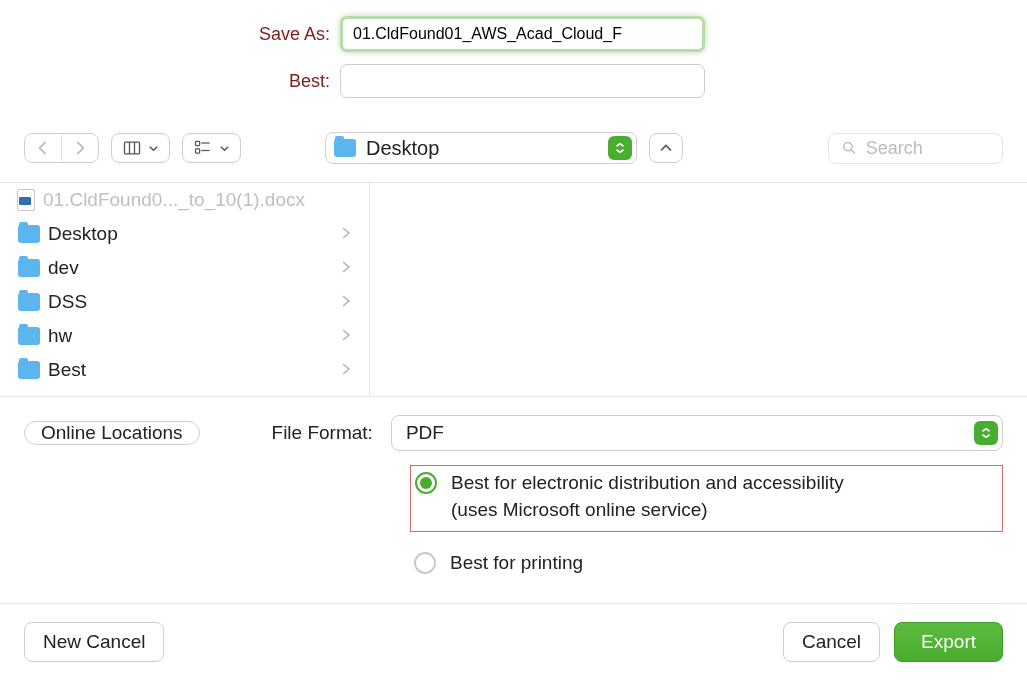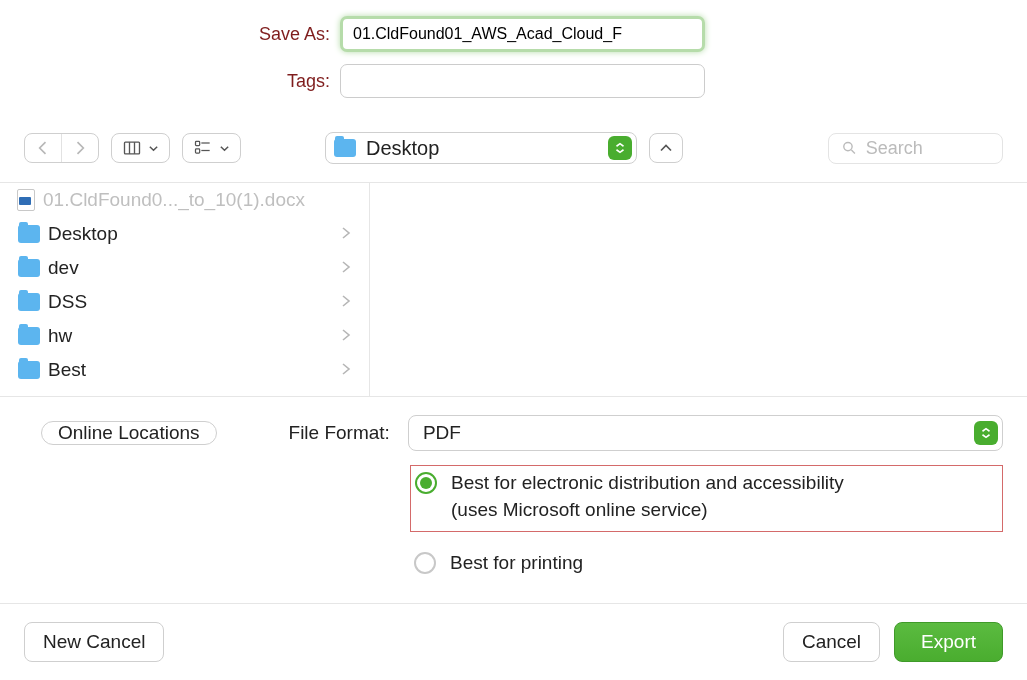--- a/index.html
+++ b/index.html
@@ -37,21 +37,21 @@
     .col { width: 370px; border-right: 1px solid #e6e6e6; overflow: hidden; }
     .row-item { display: flex; align-items: center; gap: 8px; padding: 6px 18px; font-size: 19px; }
     .row-item .chev { margin-left: auto; color: #b6b6b6; }
     .docx-icon { width: 18px; height: 22px; background: linear-gradient(#fff,#fff); border: 1px solid #c8c8c8; border-radius: 2px; position: relative; display: inline-block; }
     .docx-icon::after { content: ""; position: absolute; left: 1px; top: 7px; width: 12px; height: 8px; background: #2f6db5; border-radius: 1px; }
     .greyed { color: #bfbfbf; padding-left: 17px; }
 
     
     .format-area { padding: 18px 24px; border-top: 1px solid #e6e6e6; display: flex; flex-direction: column; gap: 14px; }
     .format-row { display: flex; align-items: center; gap: 18px; }
-    .online-loc-btn { border: 1px solid #cfcfcf; border-radius: 16px; padding: 0 16px; font-size: 19px; background: #fff; margin-left: 17px; }
+    .online-loc-btn { border: 1px solid #cfcfcf; border-radius: 16px; padding: 0 16px; font-size: 19px; background: #fff; }
     .fmt-label { font-size: 19px; margin-left: 54px; }
     .fmt-select { display: inline-flex; align-items: center; border: 1px solid #cfcfcf; border-radius: 8px; padding: 5px 4px 5px 14px; gap: 12px; font-size: 19px; flex: 1; background: #fff; justify-content: flex-end; }
     .fmt-select .green-updown { margin-left: auto; }
 
     .radio-group { margin-left: 386px; display: flex; flex-direction: column; gap: 14px; }
     .radio-row { display: flex; align-items: flex-start; gap: 14px; font-size: 19px; padding: 4px 8px 8px 4px; }
     .radio-row.highlighted { border: 1px solid #d46a6a; }
     .radio { width: 22px; height: 22px; border-radius: 50%; border: 2px solid #c8c8c8; margin-top: 2px; display: flex; align-items: center; justify-content: center; flex-shrink: 0; }
     .radio.selected { border-color: #49ad2f; }
     .radio.selected::after { content: ""; width: 12px; height: 12px; border-radius: 50%; background: #49ad2f; }
@@ -69,21 +69,21 @@
 <body>
 
 <div class="dialog">
 
   <div class="top-area">
     <div class="field-row">
       <span class="field-label">Save As:</span>
       <input class="text-input saveas-input" value="01.CldFound01_AWS_Acad_Cloud_F" style="">
     </div>
     <div class="field-row">
-      <span class="field-label">Tags:</span>
+      <span class="field-label">Best:</span>
       <input class="text-input tags-input" value="" style="">
     </div>
   </div>
 
   <div class="toolbar">
     <div class="seg">
       <span class="seg-btn">
         <svg class="icon" viewBox="0 0 24 24">
             <path d="M15 5l-7 7 7 7" fill="none" stroke="#b8b8b8" stroke-width="2"></path>
           </svg>

